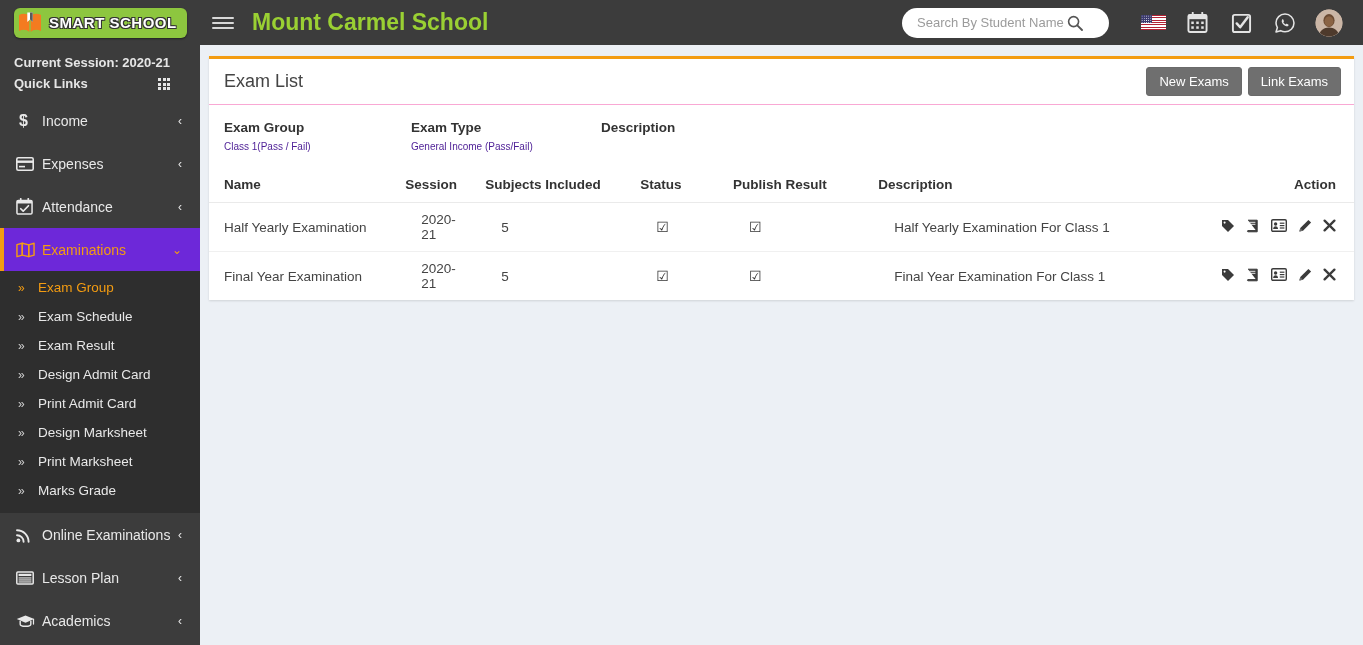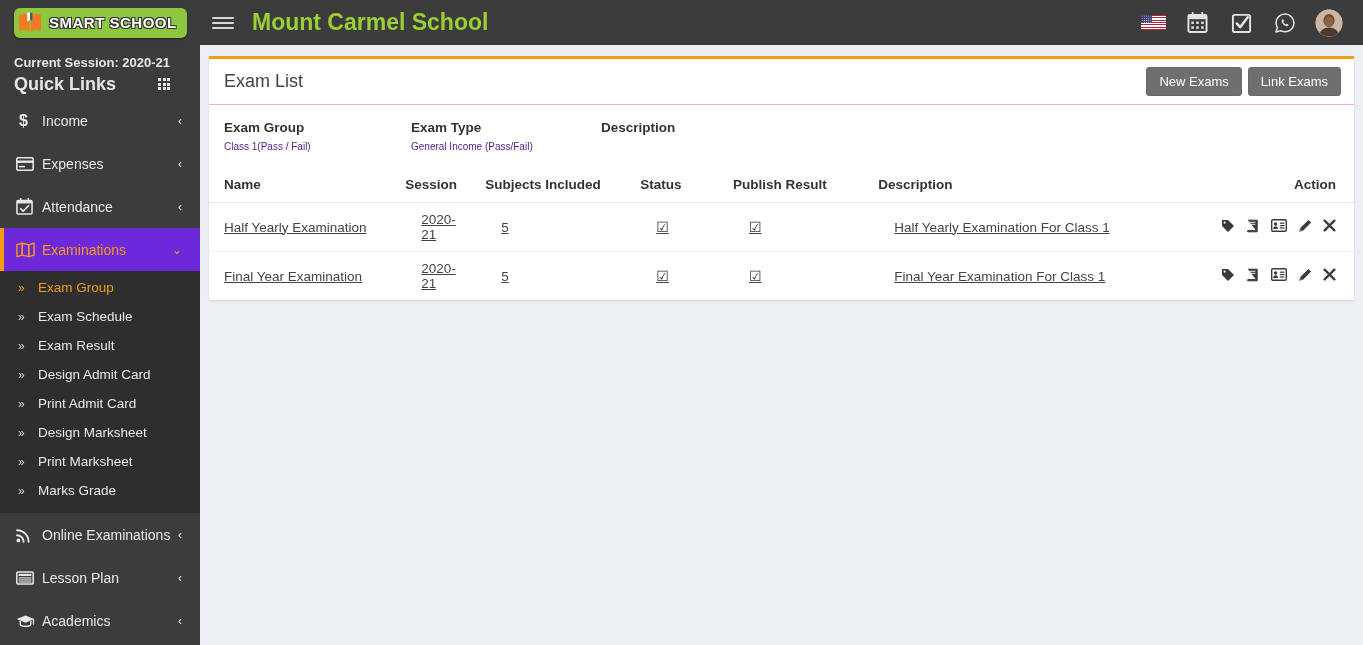--- a/index.html
+++ b/index.html
@@ -69,21 +69,21 @@
   #sidebar {
     position: absolute; top: 45px; left: 0; width: 200px; height: 600px;
     background: #3c3c3c; overflow: hidden;
   }
   #session-block { padding: 8px 12px 4px 14px; }
   #session-text { color: #e6e6e6; font-size: 13px; font-weight: bold; line-height: 20px; }
   #quick-row {
     display: flex; align-items: center; justify-content: space-between;
     padding-right: 18px; cursor: pointer;
   }
-  #quick-text { color: #e6e6e6; font-size: 18px; font-weight: bold; line-height: 22px; }
+  #quick-text { color: #e6e6e6; font-size: 13px; font-weight: bold; line-height: 22px; }
   .grid-icon {
     display: grid; grid-template-columns: repeat(3, 3px); grid-template-rows: repeat(3, 3px);
     gap: 1.5px;
   }
   .grid-icon i { background: #e6e6e6; display: block; }
   .nav-item {
     height: 43px; display: flex; align-items: center;
     padding-left: 16px; cursor: pointer; position: relative;
     color: #e8e8e8; font-size: 14px;
   }
@@ -127,21 +127,20 @@
   .meta-label { font-size: 13.5px; font-weight: bold; color: #333; line-height: 19px; }
   .meta-value { font-size: 10px; color: #4c1d95; line-height: 20px; }
   table { width: 100%; border-collapse: collapse; }
   th {
     text-align: left; font-size: 13.5px; font-weight: bold; color: #333;
     padding: 6px 0 10px 0; border-bottom: 1px solid #eaeaea;
   }
   td {
     font-size: 13.5px; color: #444; padding: 9px 16px;
     border-bottom: 1px solid #f0f0f0;
-    text-decoration: underline;
   }
   tr:last-child td { border-bottom: none; }
   .col-name { padding-left: 15px !important; width: 210px; }
   .col-session { width: 82px; }
   .col-subjects { width: 170px; }
   .col-status { width: 100px; }
   .col-publish { width: 160px; }
   .col-desc { width: 360px; }
   .col-action { text-align: right; padding-right: 18px !important; }
   .cbx { font-size: 14px; color: #333; }
@@ -171,20 +170,29 @@
   <div id="hamburger">
     <span></span>
       <span></span>
       <span></span>
   </div>
 
   <div id="school-title">Mount Carmel School</div>
 
   <div id="header-right">
 
+    <div id="search-wrap">
+      <input id="search-input" type="text" placeholder="Search By Student Name" style="">
+      <span style="display:flex;align-items:center;">
+        <svg width="16" height="16" viewBox="0 0 16 16">
+          <circle cx="6.6" cy="6.6" r="5" fill="none" stroke="#555" stroke-width="1.6"></circle>
+          <line x1="10.3" y1="10.3" x2="15" y2="15" stroke="#555" stroke-width="1.9" stroke-linecap="round"></line>
+        </svg>
+      </span>
+    </div>
 
     <div class="hicon">
       <div class="flag">
         <div class="stripe" style="top:0"></div>
           <div class="stripe" style="top:2.3px"></div>
         <div class="stripe" style="top:4.6px"></div>
           <div class="stripe" style="top:6.9px"></div>
         <div class="stripe" style="top:9.2px"></div>
           <div class="stripe" style="top:11.5px"></div>
         <div class="stripe" style="top:13.8px"></div>

